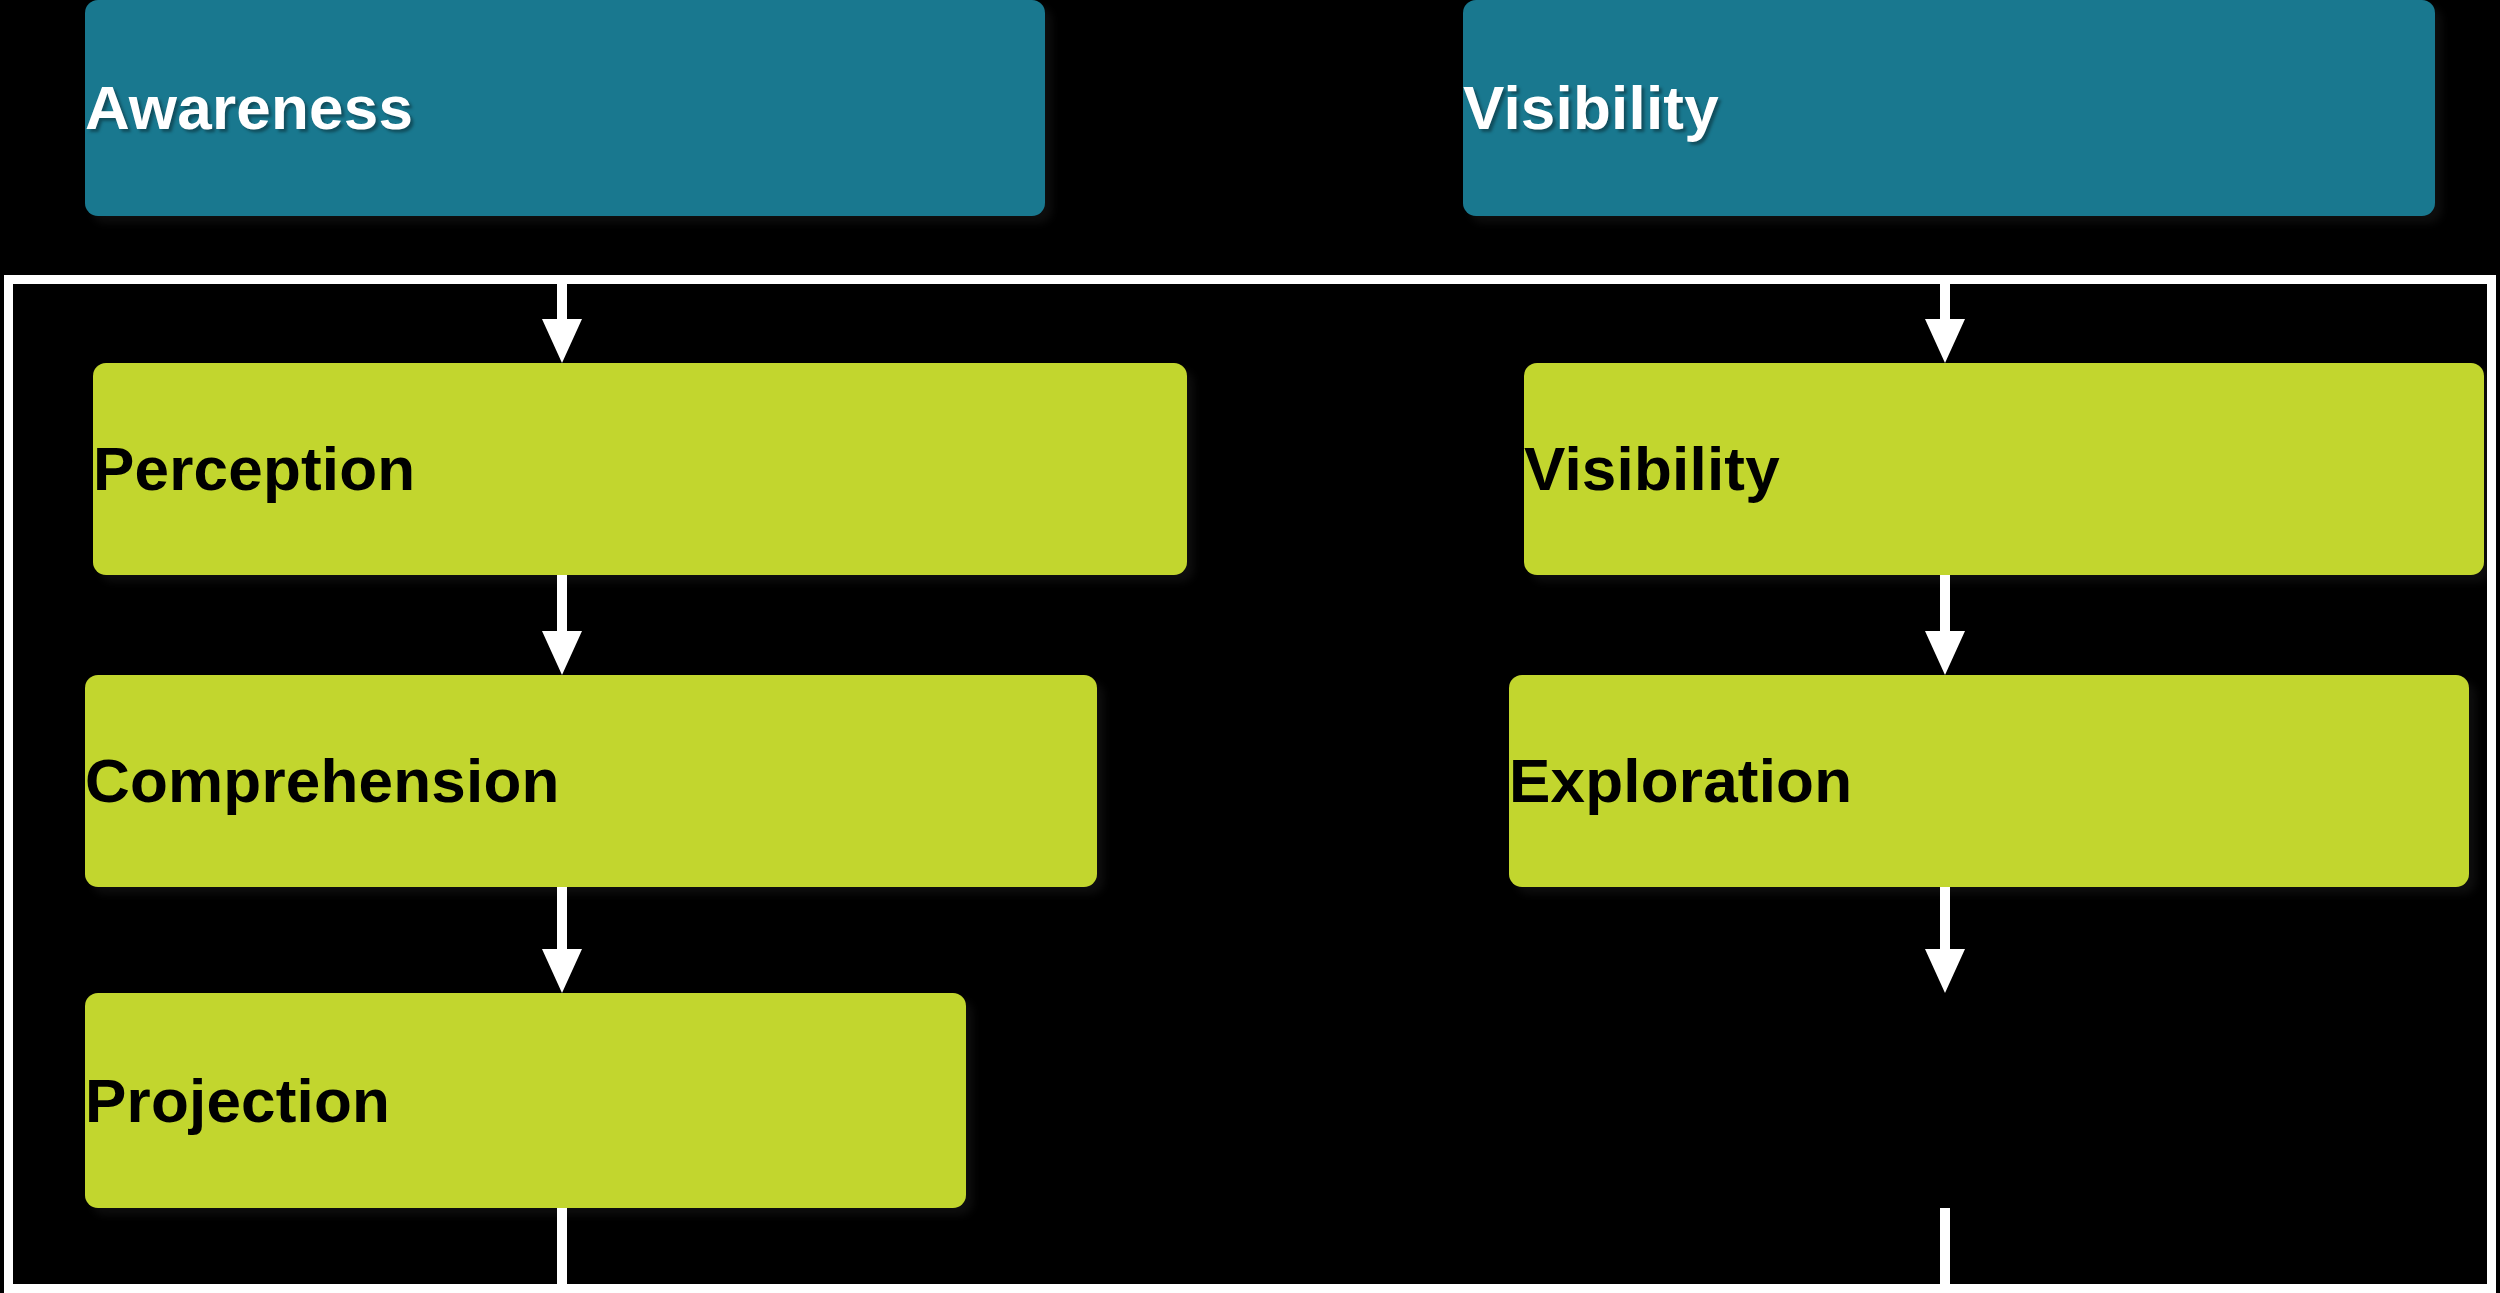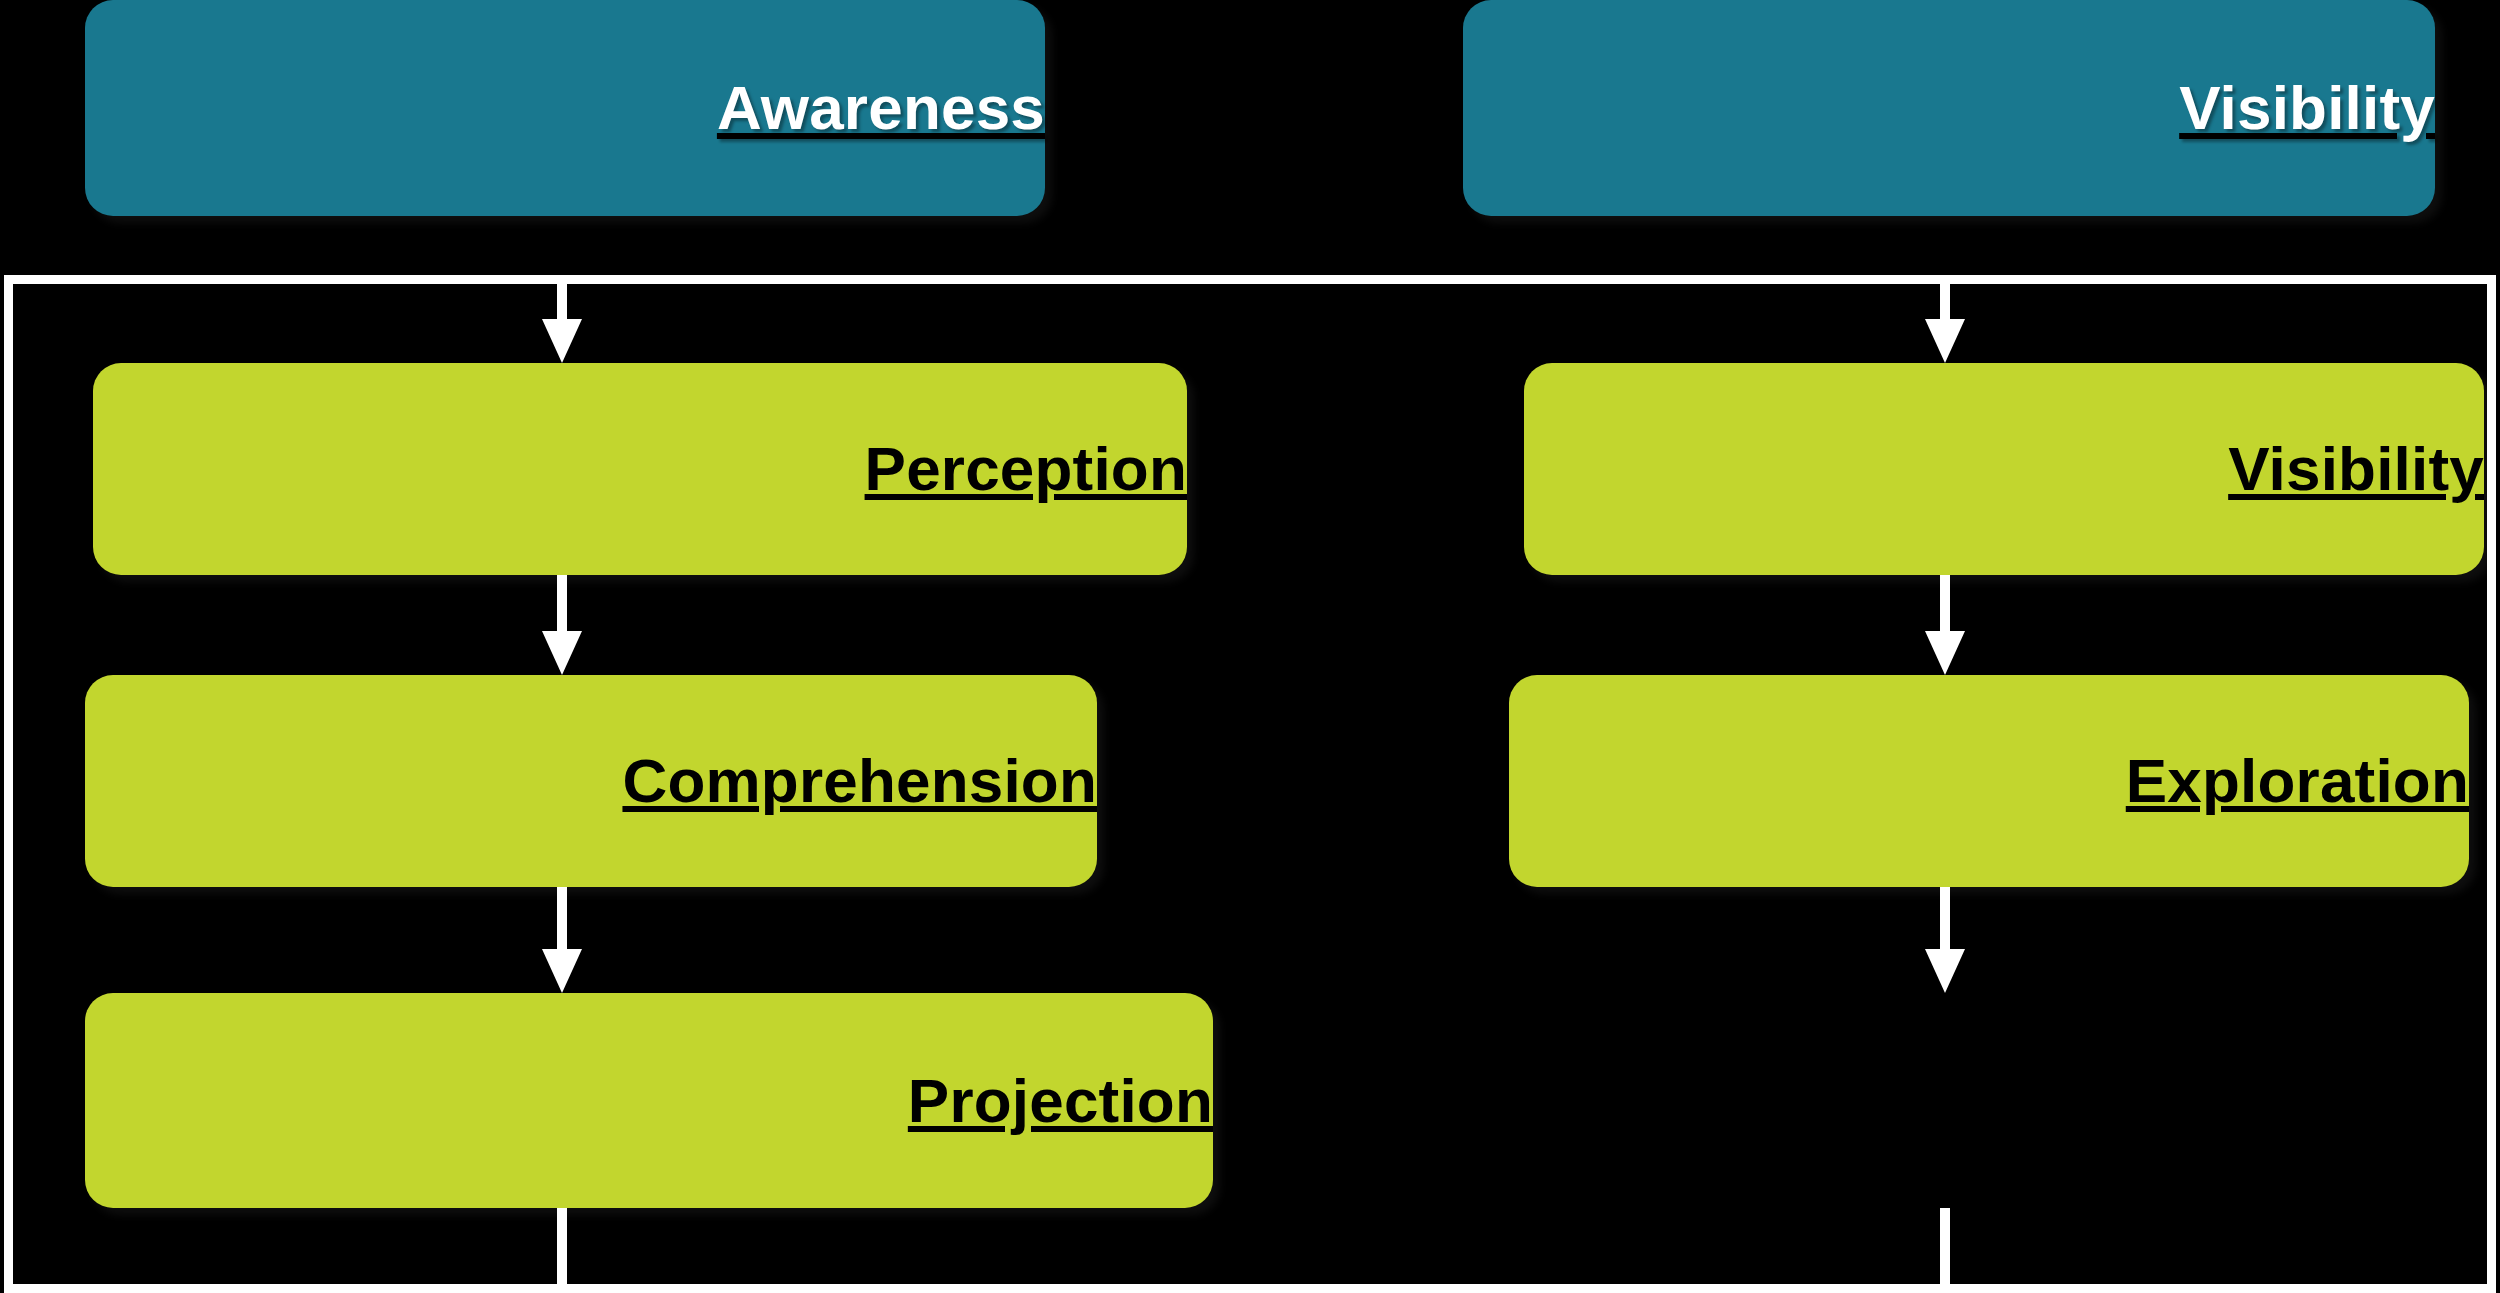--- a/index.html
+++ b/index.html
@@ -34,27 +34,26 @@
     position: absolute;
     background: #ffffff;
     width: 9px;
   }
   .elbow-left  { left: 557px;  top: 275px; height: 70px; }
   .elbow-right { left: 1940px; top: 275px; height: 70px; }
 
   
   .node {
     position: absolute;
-    border-radius: 28px;
+    border-radius: 13px;
     display: flex;
     align-items: center;
-    justify-content: flex-end;
+    justify-content: flex-start;
     box-sizing: border-box;
     box-shadow: 7px 7px 9px rgba(255,255,255,0.055);
-    text-decoration: underline;
   }
   .node-label {
     font-weight: bold;
     font-size: 62px;
     letter-spacing: 0.2px;
     line-height: 1;
     white-space: nowrap;
   }
   .node.teal {
     background: #19788F;
@@ -131,21 +130,21 @@
 
   <div class="node green" style="left:85px; top:675px; width:1012px; height:212px;">
     <span class="node-label">Comprehension</span>
   </div>
 
   <div class="arrow" style="left:542px; top:887px; height:106px;">
     <div class="shaft" style="height:64px;"></div>
     <div class="head"></div>
   </div>
 
-  <div class="node green" style="left:85px; top:993px; width:1128px; height:215px;">
+  <div class="node green" style="left:85px; top:993px; width:881px; height:215px;">
     <span class="node-label">Projection</span>
   </div>
 
   <div class="tail" style="left:557px; top:1208px; height:85px;"></div>
 
   <div class="node teal" style="left:1463px; top:0px; width:972px; height:216px;">
     <span class="node-label">Visibility</span>
   </div>
 
   <div class="elbow-vert elbow-right"></div>

